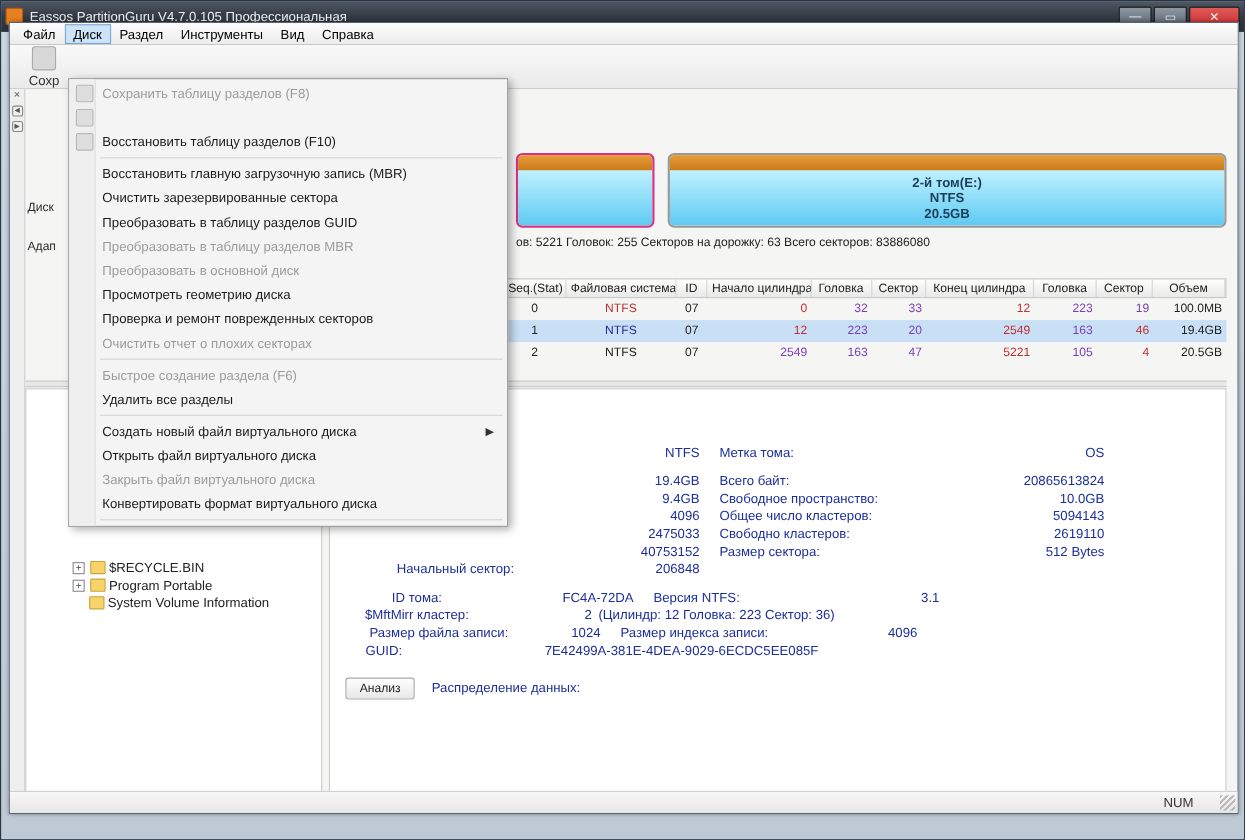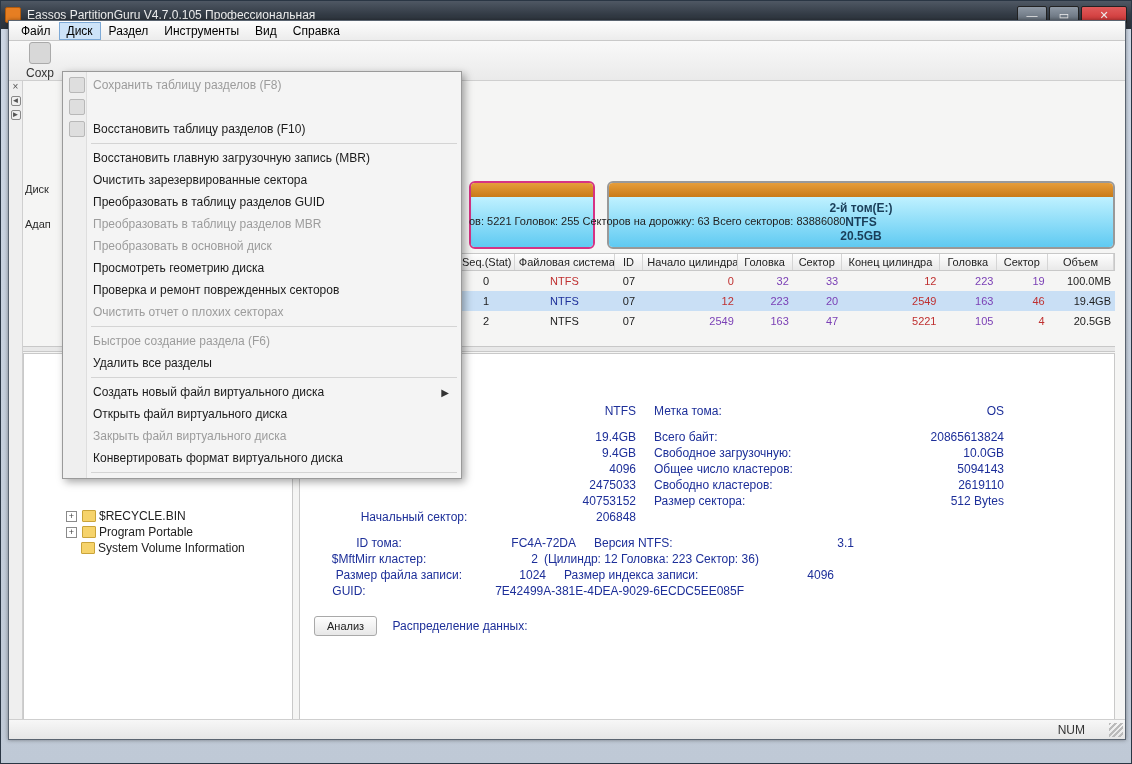--- a/index.html
+++ b/index.html
@@ -23,21 +23,21 @@
   .tbtn { display:flex; flex-direction:column; align-items:center; width:50px; font-size:10px; color:#333; }
   .tbtn .ticon { width:22px; height:22px; background:#d8d8d8; border:1px solid #aaa; border-radius:3px; margin-bottom:2px; }
 
   .sidebar-strip { position:absolute; left:0; top:60px; width:14px; height:640px; background:#efefef; border-right:1px solid #cfcfcf; }
   .sb-x { font-size:10px; color:#555; text-align:center; }
   .sb-arrow { width:10px;height:10px;margin:4px auto; border:1px solid #888; border-radius:2px; font-size:8px; text-align:center; line-height:8px; color:#555;}
 
   .left-label { position:absolute; left:16px; top:162px; font-size:11px; color:#2b2b2b; }
   .left-label2 { position:absolute; left:16px; top:197px; font-size:11px; color:#2b2b2b; }
 
-  .diskmap { position:absolute; left:38px; top:118px; width:1068px; height:68px; display:flex; gap:12px;margin-top:42px; }
+  .diskmap { position:absolute; left:38px; top:118px; width:1068px; height:68px; display:flex; gap:12px; }
   .part-box { flex:1; border:2px solid #999; border-radius:6px; overflow:hidden; display:flex; flex-direction:column; }
   .part-box.sel { border:2px solid #d63384; }
   .part-top { height:14px; background:linear-gradient(#e69d3a,#c97a17); }
   .part-body { flex:1; background:linear-gradient(#bff1ff,#5fcaf2); display:flex; flex-direction:column; align-items:center; justify-content:center; font-weight:bold; color:#1a3e59; line-height:14px; }
 
   .disk-info-line { position:absolute; left:460px; top:194px; font-size:11px; color:#222; }
 
   .grid-head { position:absolute; left:38px; top:232px; width:1068px; height:18px; background:linear-gradient(#fefefe,#e9e9e9); border:1px solid #c8c8c8; display:flex; }
   .gh { border-right:1px solid #d5d5d5; padding:2px 4px; font-size:11px; color:#222; text-align:center; overflow:hidden; white-space:nowrap; }
   .grid-body { position:absolute; left:38px; top:250px; width:1068px; }
@@ -219,21 +219,21 @@
       <div id="rows1">
           <div class="dl-row">
             <div class="dl-left">тво:</div>
   <div class="dl-mid">19.4GB</div>
   <div class="dl-lab2">Всего байт:</div>
   <div class="dl-val2">20865613824</div>
           </div>
           <div class="dl-row">
             <div class="dl-left"></div>
   <div class="dl-mid">9.4GB</div>
-  <div class="dl-lab2">Свободное загрузочную:</div>
+  <div class="dl-lab2">Свободное пространство:</div>
   <div class="dl-val2">10.0GB</div>
           </div>
           <div class="dl-row">
             <div class="dl-left"></div>
   <div class="dl-mid">4096</div>
   <div class="dl-lab2">Общее число кластеров:</div>
   <div class="dl-val2">5094143</div>
           </div>
           <div class="dl-row">
             <div class="dl-left"></div>

